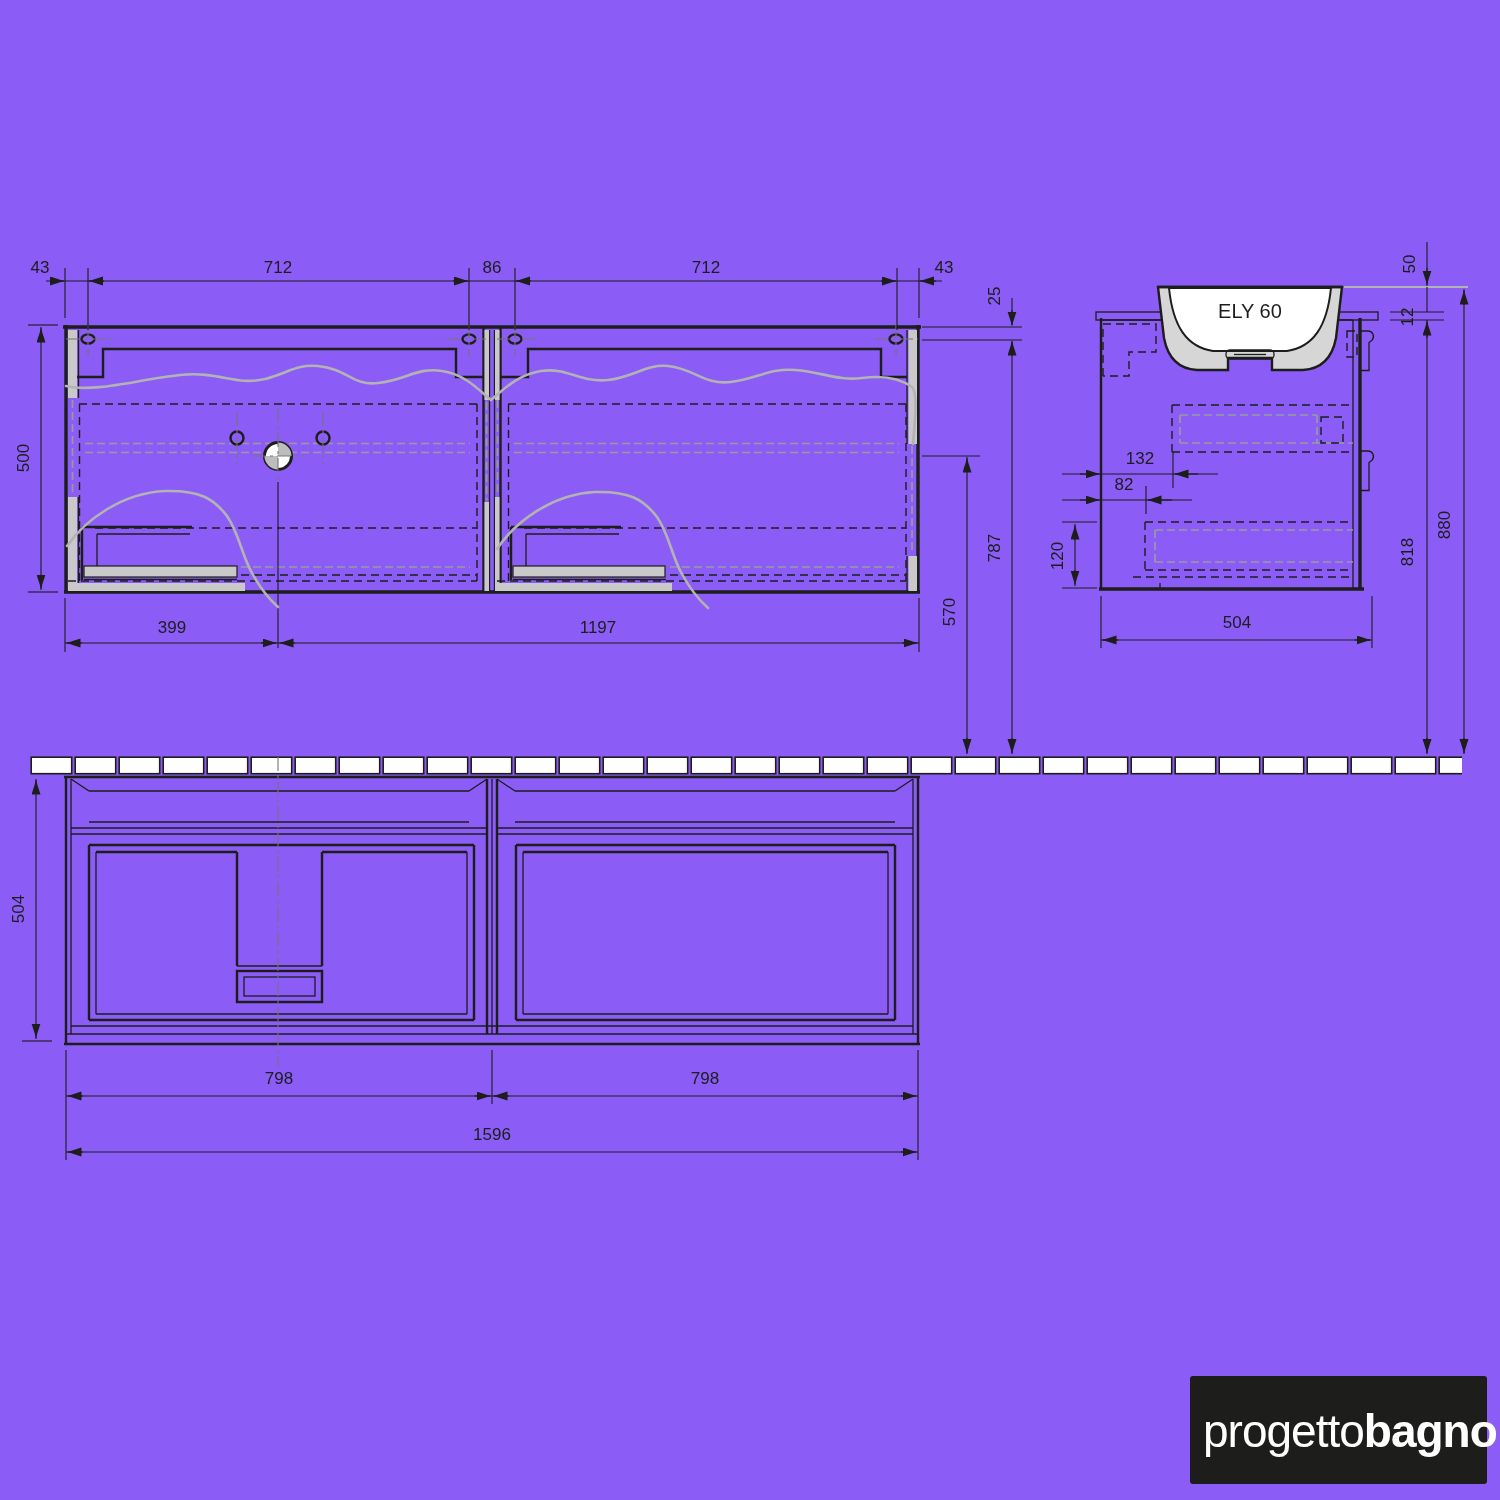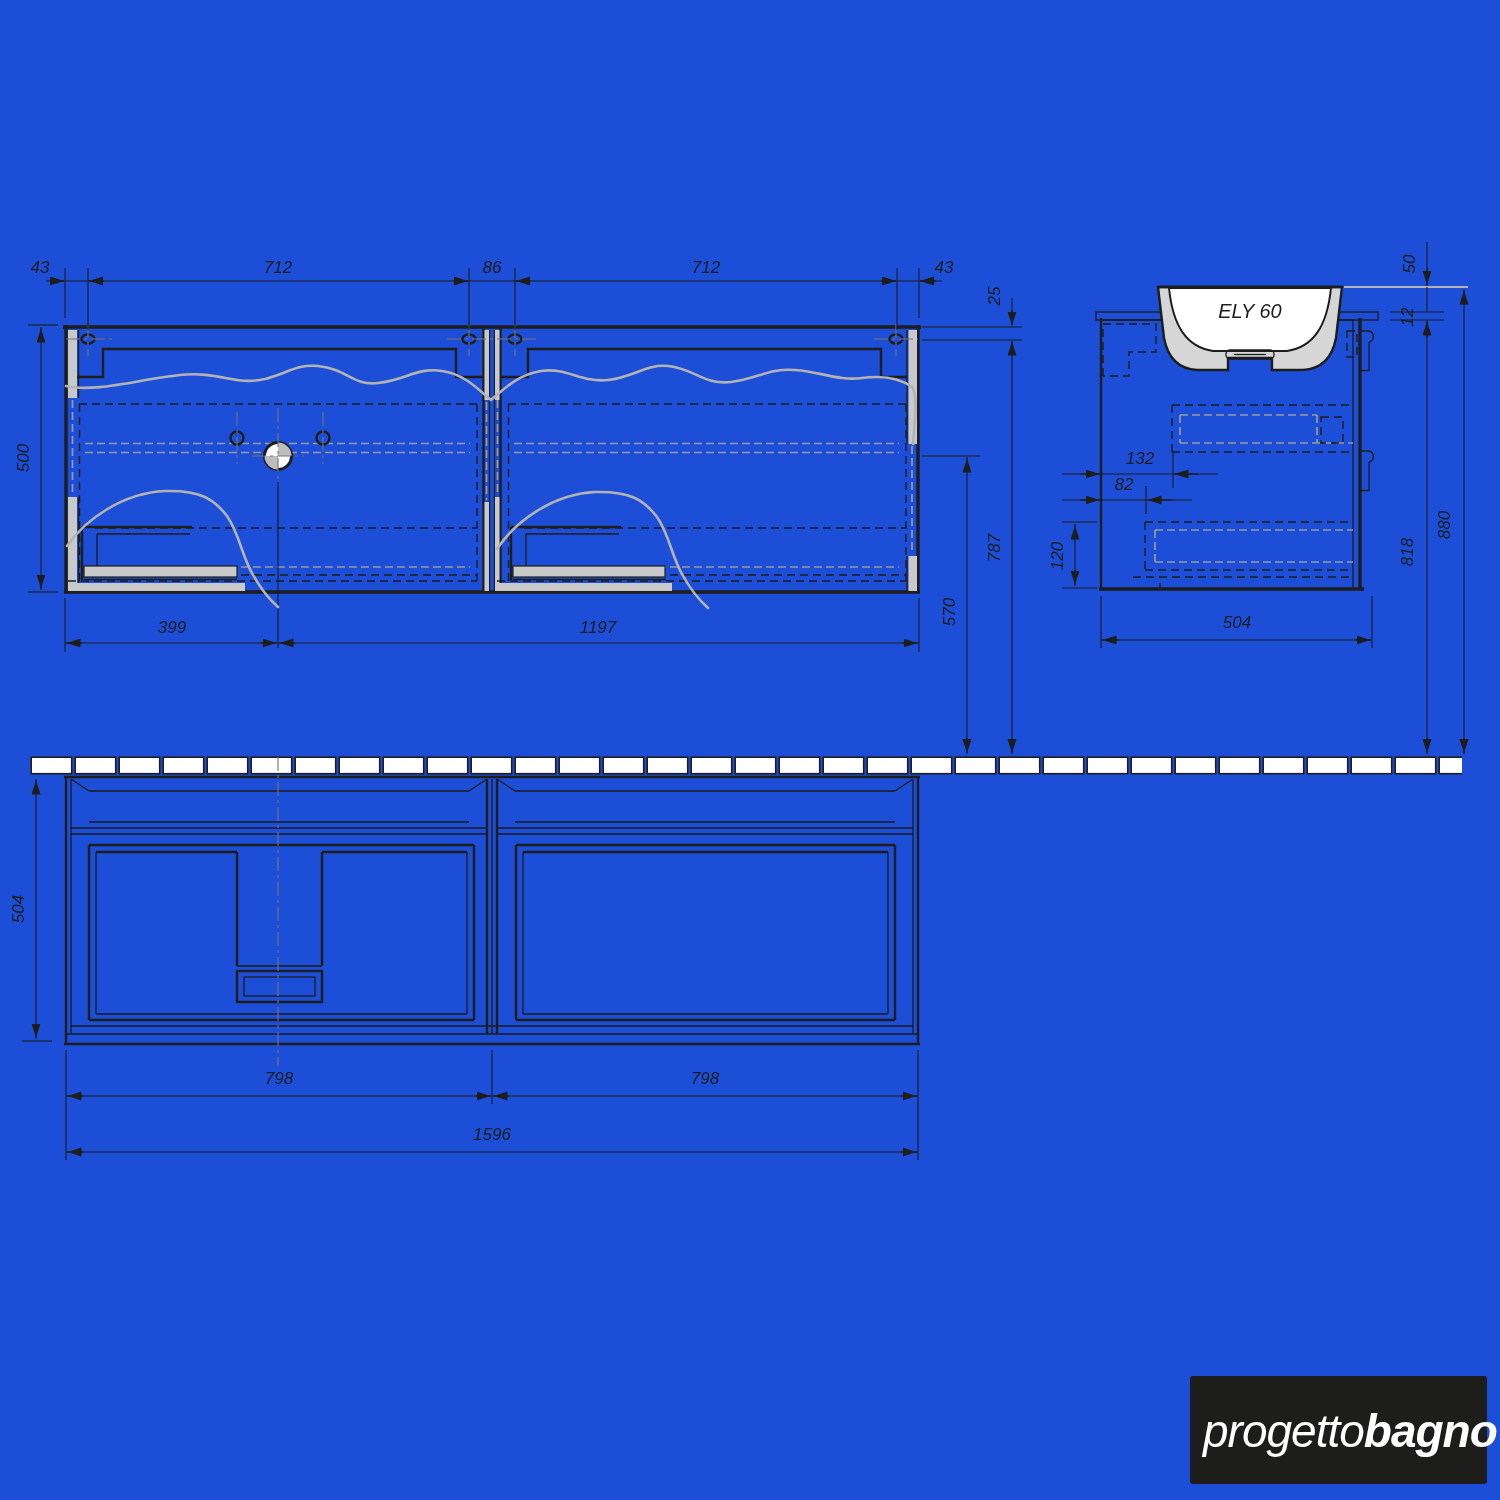--- a/index.html
+++ b/index.html
@@ -1,17 +1,17 @@
 <!DOCTYPE html>
 <html style="--line: #1d1d1b; --panel_gray: #c9c9c9; --break_line_gray: #b3b3b3; --hidden_gray: #9a9a9a; --logo_bg: #1d1d1b; --logo_text: #ffffff;"><head>
 <meta charset="utf-8">
 <style>
   html,body{margin:0;padding:0;background:#fff;}
-  .canvas{position:relative;width:1500px;height:1500px;background:#1d4ed8;overflow:hidden;
-          font-family:"Liberation Sans",sans-serif;font-style:italic;}
+  .canvas{position:relative;width:1500px;height:1500px;background:#8b5cf6;overflow:hidden;
+          font-family:"Liberation Sans",sans-serif;}
   svg{position:absolute;left:0;top:0;}
   .ln {stroke:var(--line);stroke-width:1.3;fill:none;}
   .ln2{stroke:var(--line);stroke-width:2.4;fill:none;}
   .ln3{stroke:var(--line);stroke-width:3.4;fill:none;}
   .dsh {stroke:var(--line);stroke-width:1.4;fill:none;stroke-dasharray:8 5;}
   .dshg{stroke:var(--hidden_gray);stroke-width:1.7;fill:none;stroke-dasharray:8 4;}
   .cdot{stroke:#767676;stroke-width:1.1;fill:none;stroke-dasharray:14 4 3 4;}
   .wavy{stroke:var(--break_line_gray);stroke-width:2.6;fill:none;stroke-linecap:round;}
   .pg{fill:var(--panel_gray);stroke:none;}
   .pgs{fill:var(--panel_gray);stroke:var(--line);stroke-width:1.2;}

